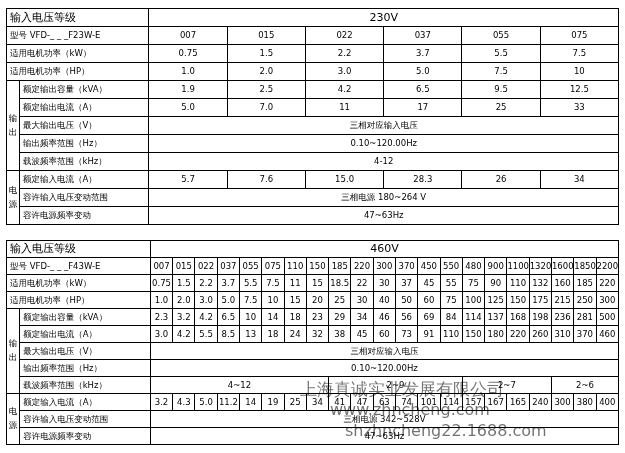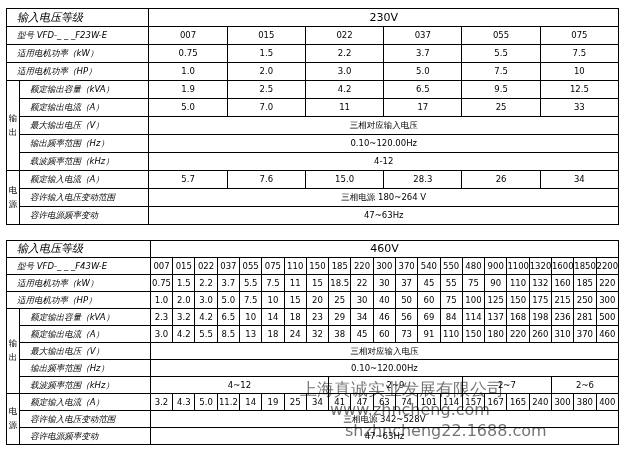--- a/index.html
+++ b/index.html
@@ -23,23 +23,22 @@
     text-align:center;
     vertical-align:middle;
     padding:0;
     height:15px;
     line-height:1.05;
     white-space:nowrap;
     overflow:hidden;
   }
   td.lbl{
     text-align:left;
-    padding-left:10px;
+    padding-left:3px;
     font-size:8.5px;
-    font-style:italic;
   }
   td.side{
     width:13px;
     font-size:8.5px;
     letter-spacing:0;
   }
   td.hdr{
     font-size:11px;
     font-weight:normal;
   }
@@ -214,21 +213,21 @@
         <td>022</td>
         <td>037</td>
         <td>055</td>
         <td>075</td>
         <td>110</td>
         <td>150</td>
         <td>185</td>
         <td>220</td>
         <td>300</td>
         <td>370</td>
-        <td>540</td>
+        <td>450</td>
         <td>550</td>
         <td>480</td>
         <td>900</td>
         <td>1100</td>
         <td>1320</td>
         <td>1600</td>
         <td>1850</td>
         <td>2200</td>
       </tr>
 

